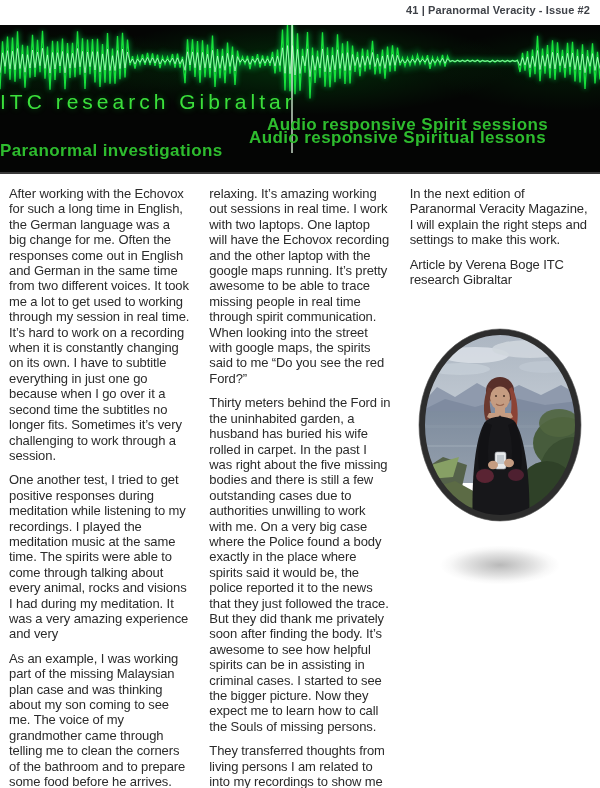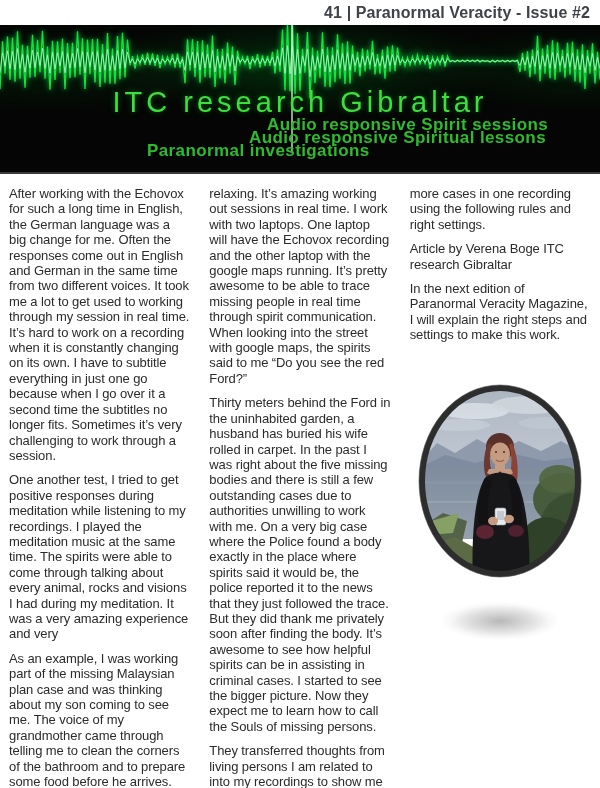--- a/index.html
+++ b/index.html
@@ -5,53 +5,52 @@
   html,body{margin:0;padding:0;}
   body{
     width:600px;height:788px;overflow:hidden;background:#ffffff;
     font-family:"Liberation Sans",sans-serif;position:relative;
   }
   .page{position:relative;width:600px;height:788px;background:#fff;}
 
   
   .page-label{
     position:absolute;top:4px;right:10px;
-    font-size:16px;font-weight:700;color:#3f4248;letter-spacing:.1px;
+    font-size:11px;font-weight:700;color:#3f4248;letter-spacing:.1px;
   }
 
   
   .banner{
     position:absolute;top:25px;left:0;width:600px;height:147px;
     background:#040504;
     background-image:
       radial-gradient(ellipse 300px 70px at 50% 28%, rgba(0,110,20,.38), rgba(0,0,0,0) 70%),
       radial-gradient(ellipse 220px 60px at 8% 30%, rgba(0,90,15,.25), rgba(0,0,0,0) 70%),
       radial-gradient(ellipse 200px 60px at 95% 30%, rgba(0,90,15,.25), rgba(0,0,0,0) 70%);
     border-bottom:2px solid #3a3a3a;
     overflow:hidden;
   }
   .banner svg.wave{position:absolute;top:0;left:0;}
   .banner-title{
     position:absolute;top:62px;left:0;width:100%;
-    text-align:center;
-    font-size:29px;line-height:30px;letter-spacing:4px;
+    font-size:21px;line-height:30px;letter-spacing:4px;
     color:#3be03b;font-weight:400;
     text-shadow:0 0 6px rgba(0,200,40,.45);
     z-index:3;
   }
   .subtitles{
     position:absolute;top:93px;left:0;width:100%;z-index:3;
   }
   .subtitles div{
     font-size:17px;line-height:13.2px;font-weight:700;
     color:#2ebc2e;letter-spacing:.4px;white-space:nowrap;
   }
   .subtitles .s1{padding-left:267px;}
   .subtitles .s2{padding-left:205px;margin-left:44px;}
-  .subtitles .s3{padding-left:147px;}
+  .subtitles .s3{}
   .subtitles .s4{padding-left:84px;}
 
   
   .columns{
     position:absolute;top:186px;left:0;width:600px;
     display:flex;gap:19px;padding:0 9px;box-sizing:border-box;
   }
   .col{flex:1;min-width:0;}
   .col p{
     margin:0 0 9px 0;
@@ -110,23 +109,22 @@
       <p>As an example, I was working part of the missing Malaysian plan case and was thinking about my son coming to see me. The voice of my grandmother came through telling me to clean the corners of the bathroom and to prepare some food before he arrives. The responses that were related to the case before were suddenly gone and replaced with the voice of my grandmother.</p>
     </div>
 
     <div class="col">
       <p>relaxing.  It’s amazing working out sessions in real time. I work with two laptops. One laptop will have the Echovox recording and the other laptop with the google maps running. It’s pretty awesome to be able to trace missing people in real time through spirit communication. When looking into the street with google maps, the spirits said to me “Do you see the red Ford?”</p>
       <p>Thirty meters behind the Ford in the uninhabited garden, a husband has buried his wife rolled in carpet.  In the past I was right about the five missing bodies and there is still a few outstanding cases due to authorities unwilling to work with me.  On a very big case where the Police found a body exactly in the place where spirits said it would be, the police reported it to the news that they just followed the trace. But they did thank me privately soon after finding the body. It’s awesome to see how helpful spirits can be in assisting in criminal cases.  I started to see the bigger picture. Now they expect me to learn how to call the Souls of missing persons.</p>
       <p>They transferred thoughts from living persons I am related to into my recordings to show me how easy we can get needed information.  In the future, I need to do just one recording for every case, or work out</p>
     </div>
 
     <div class="col">
-      <p>more cases in one recording using the following rules and right settings.</p>
+      <p>In the next edition of Paranormal Veracity Magazine, I will explain the right steps and settings to make this work.</p>
       <p>Article by Verena Boge ITC research Gibraltar</p>
-      <p>In the next edition of Paranormal Veracity Magazine, I will explain the right steps and settings to make this work.</p>
 
       <div class="photo-wrap">
         <svg width="170" height="200" viewBox="0 0 170 200">
           <defs>
             <clipPath id="ovalClip">
                 <ellipse cx="85" cy="100" rx="78" ry="93"></ellipse>
               </clipPath>
             <linearGradient id="seaGrad" x1="0" y1="0" x2="0" y2="1">
               <stop offset="0" stop-color="#7e8c9e"></stop>
               <stop offset="1" stop-color="#95a0ad"></stop>

